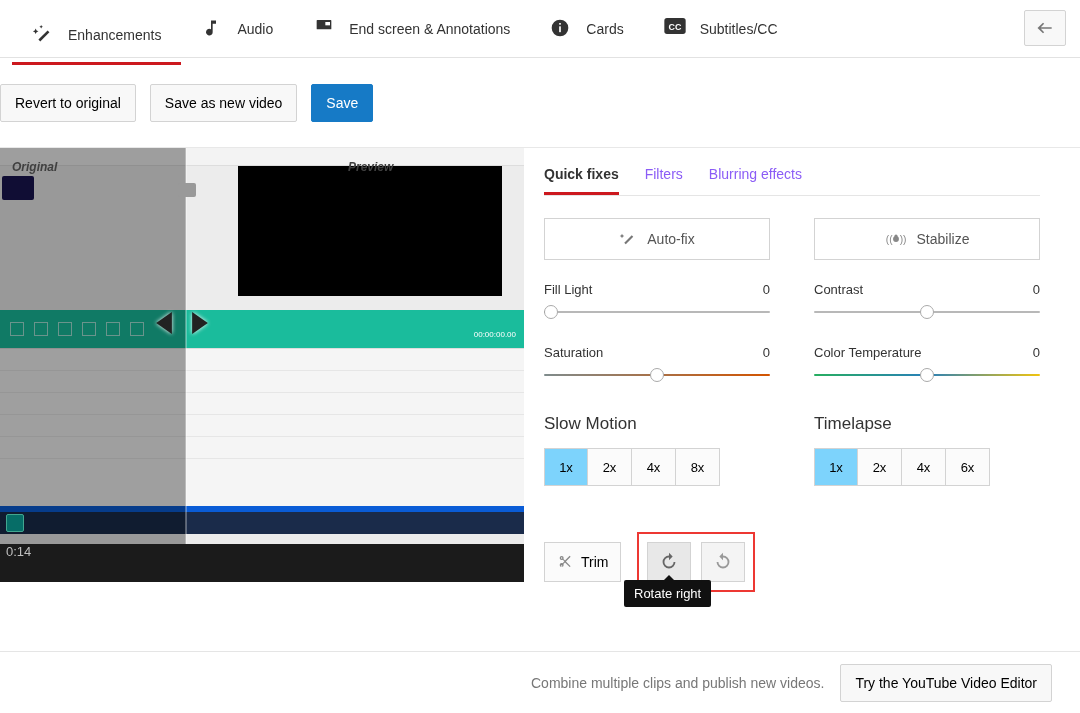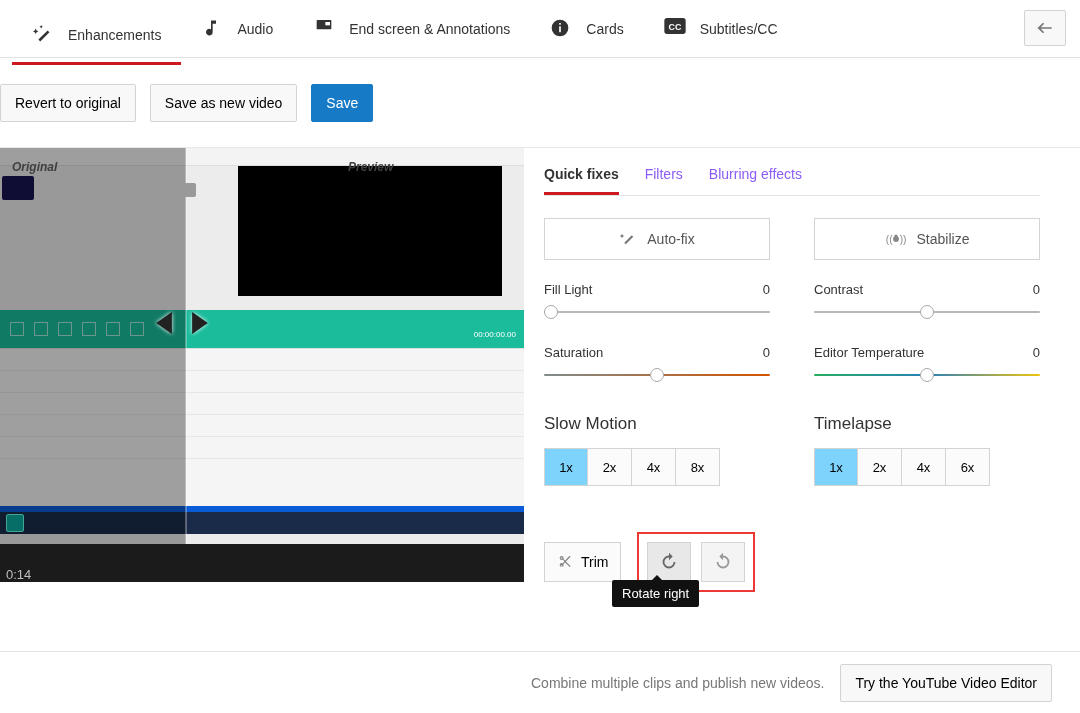--- a/index.html
+++ b/index.html
@@ -41,21 +41,21 @@
   .tealbar .ic { width:14px; height:14px; border:1px solid rgba(255,255,255,0.6); }
   .arrows { position:absolute; top:164px; left:155px; display:flex; gap:18px; z-index:6;}
   .arrows svg { filter:drop-shadow(0 0 2px #fff);}
   .timecode { position:absolute; top:182px; right:8px; color:#fff; font-size:8px; }
   .timeline-fake { position:absolute; top:200px; left:0; right:0; bottom:32px; background:#f5f5f5; border-top:1px solid #ddd;}
   .timeline-fake .row { height:22px; border-bottom:1px solid #e6e6e6; }
   .bluebar { position:absolute; bottom:32px; left:0; right:0; height:6px; background:#0a5cd6; }
   .taskbar { position:absolute; bottom:10px; left:0; right:0; height:22px; background:#1a2b4a; }
   .startbtn-fake { position:absolute; left:6px; bottom:12px; width:18px; height:18px; background:#0aa89e; border-radius:2px; border:1px solid #6fd; }
 
-  .timebar { height:38px; background:#1b1b1b; color:#bfbfbf; display:flex; align-items:flex-end; padding-left:6px; font-size:13px;}
+  .timebar { height:38px; background:#1b1b1b; color:#bfbfbf; display:flex; align-items:flex-start; padding-left:6px; font-size:13px;}
   
   
   .subtabs { display:flex; gap:26px; border-bottom:1px solid #e5e5e5; margin-top:8px; }
   .subtab { padding:10px 0; font-size:14px; color:#8b5cf6; cursor:pointer;}
   .subtab.active { color:#333; border-bottom:3px solid #cc181e; font-weight:bold;}
 
   .quickrow { display:flex; gap:44px; margin-top:22px;}
   .qbtn { flex:1; border:1px solid #d3d3d3; height:42px; display:flex; align-items:center; justify-content:center; gap:10px; font-size:14px; cursor:pointer; color:#555;}
   
   .sliders { display:flex; gap:44px; margin-top:22px;}
@@ -77,21 +77,21 @@
   .seg { display:flex; }
   .seg button { width:44px; height:38px; border:1px solid #d3d3d3; background:#fbfbfb; font-size:13px; cursor:pointer; }
   .seg button + button { border-left:none; }
   .seg button.sel { background:#7dd3fc; }
 
   .trim-row { margin-top:46px; display:flex; align-items:center; gap:16px; position:relative;}
   .trim-btn { display:flex; align-items:center; gap:8px; border:1px solid #d3d3d3; background:#fbfbfb; height:40px; padding:0 12px; font-size:14px; cursor:pointer;}
   .rot-box { display:flex; gap:10px; padding:8px; border:2px solid #ed3833; }
   .rot-btn { width:44px; height:40px; border:1px solid #d3d3d3; background:#f4f4f4; display:flex; align-items:center; justify-content:center; cursor:pointer;}
   .rot-btn.sel { background:#e8e8e8; }
-  .tooltip { position:absolute; left:68px; top:48px; background:#111; color:#fff; font-size:13px; padding:6px 10px; border-radius:2px;}
+  .tooltip { position:absolute; left:80px; top:48px; background:#111; color:#fff; font-size:13px; padding:6px 10px; border-radius:2px;}
   .tooltip::before { content:""; position:absolute; top:-5px; left:50%; margin-left:-4px; border:5px solid transparent; border-bottom-color:#111; border-top:none;}
   
   .footer { position:absolute; bottom:0; left:0; right:0; height:62px; border-top:1px solid #e5e5e5; display:flex; align-items:center; justify-content:flex-end; gap:16px; padding-right:28px; background:#fff;}
   .footer-text { color:#777; font-size:14px;}
 </style>
 </head>
 <body>
 
 <div class="tabs">
   <div class="tab active">
@@ -254,21 +254,21 @@
             <span>Contrast</span>
             <span>0</span>
           </div>
           <div class="slider">
             <div class="track"></div>
             <div class="thumb-s" style="left:calc(50% - 7px);"></div>
           </div>
         </div>
         <div class="slide-group">
           <div class="slide-head">
-            <span>Editor Temperature</span>
+            <span>Color Temperature</span>
             <span>0</span>
           </div>
           <div class="slider">
             <div class="track temp"></div>
             <div class="thumb-s" style="left:calc(50% - 7px);"></div>
           </div>
         </div>
       </div>
     </div>
 

